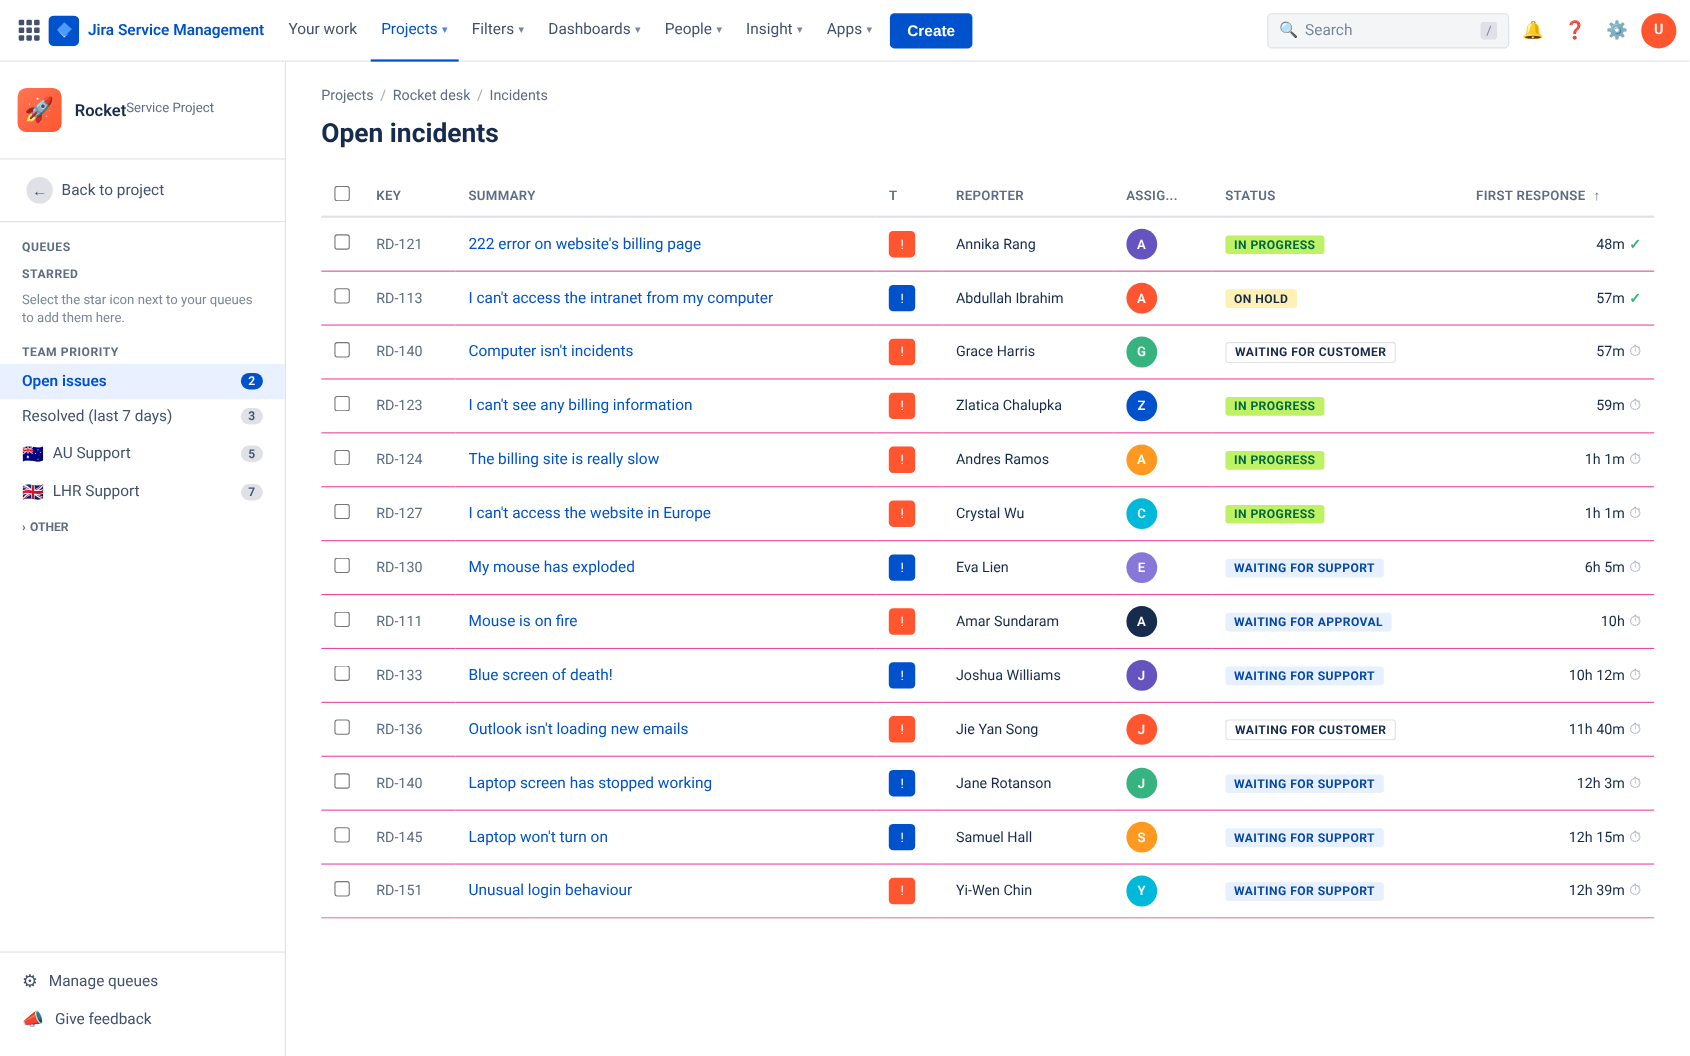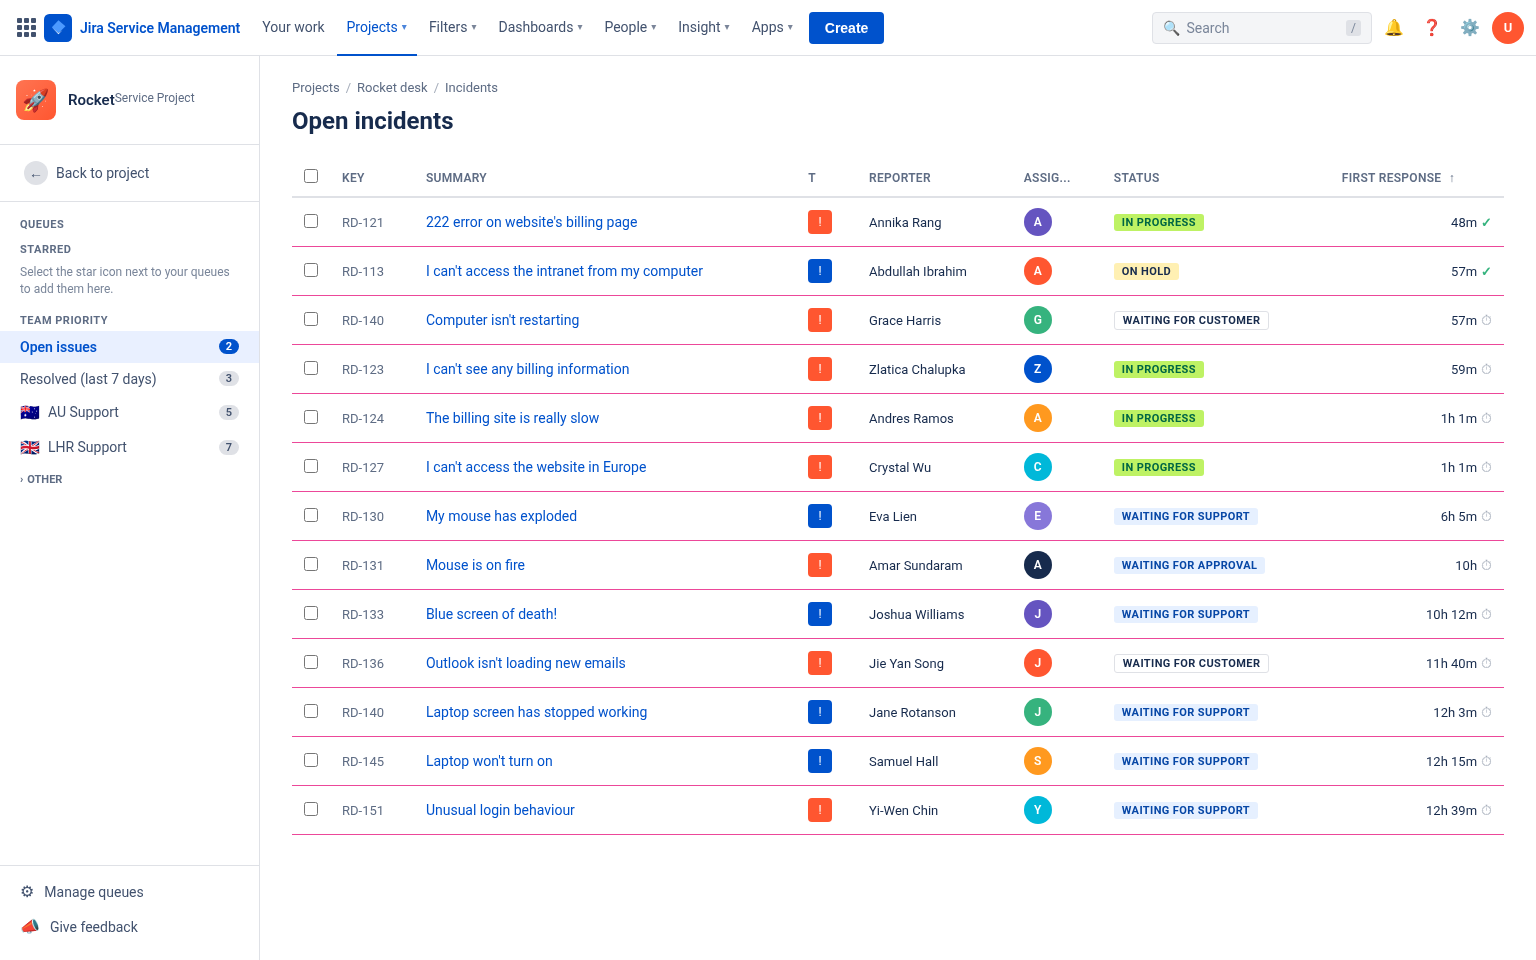--- a/index.html
+++ b/index.html
@@ -363,21 +363,21 @@
       </td>
     </tr>
             <tr>
       <td class="td-check">
         <input type="checkbox" style="">
       </td>
       <td>
         <span class="key-link">RD-140</span>
       </td>
       <td>
-        <a class="summary-link">Computer isn't restarting</a>
+        <a class="summary-link">Computer isn't incidents</a>
       </td>
       <td>
         <div class="type-icon type-incident" style="color:#fff;font-size:12px;">!</div>
       </td>
       <td>
         <span class="reporter-name">Grace Harris</span>
       </td>
       <td>
         <div class="assignee-avatar av-3">G</div>
       </td>
@@ -505,21 +505,21 @@
           <span>6h 5m</span>
           <span class="clock-icon">⏱</span>
         </div>
       </td>
     </tr>
             <tr>
       <td class="td-check">
         <input type="checkbox" style="">
       </td>
       <td>
-        <span class="key-link">RD-131</span>
+        <span class="key-link">RD-111</span>
       </td>
       <td>
         <a class="summary-link">Mouse is on fire</a>
       </td>
       <td>
         <div class="type-icon type-incident" style="color:#fff;font-size:12px;">!</div>
       </td>
       <td>
         <span class="reporter-name">Amar Sundaram</span>
       </td>

